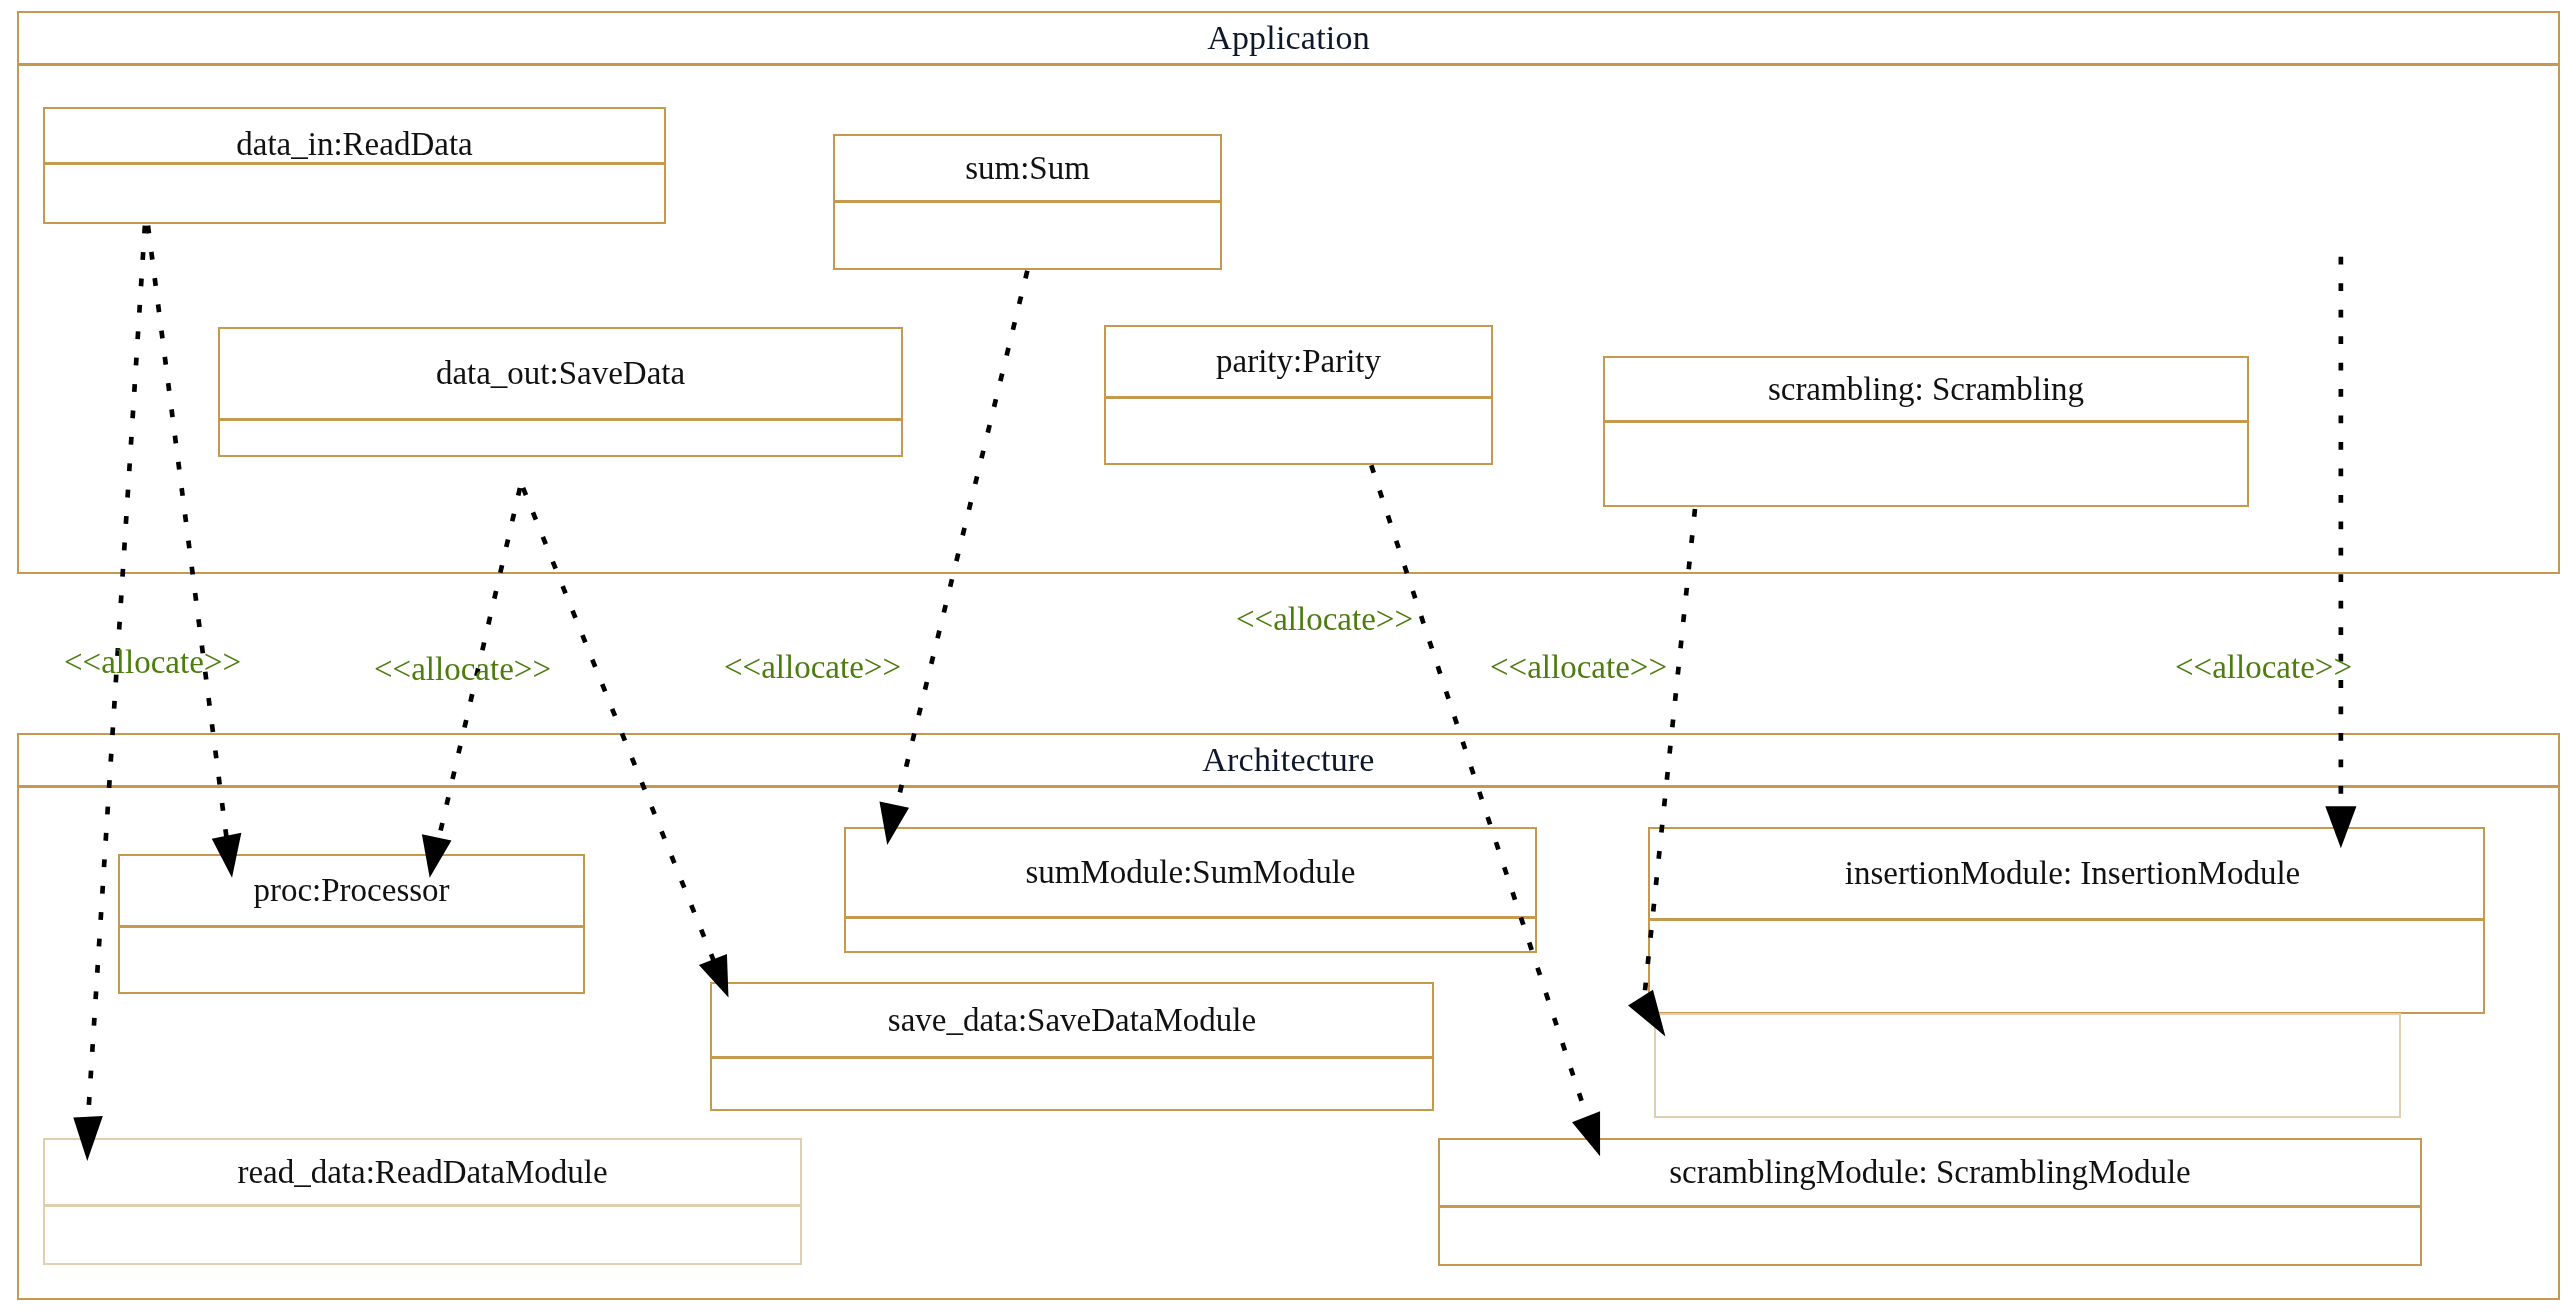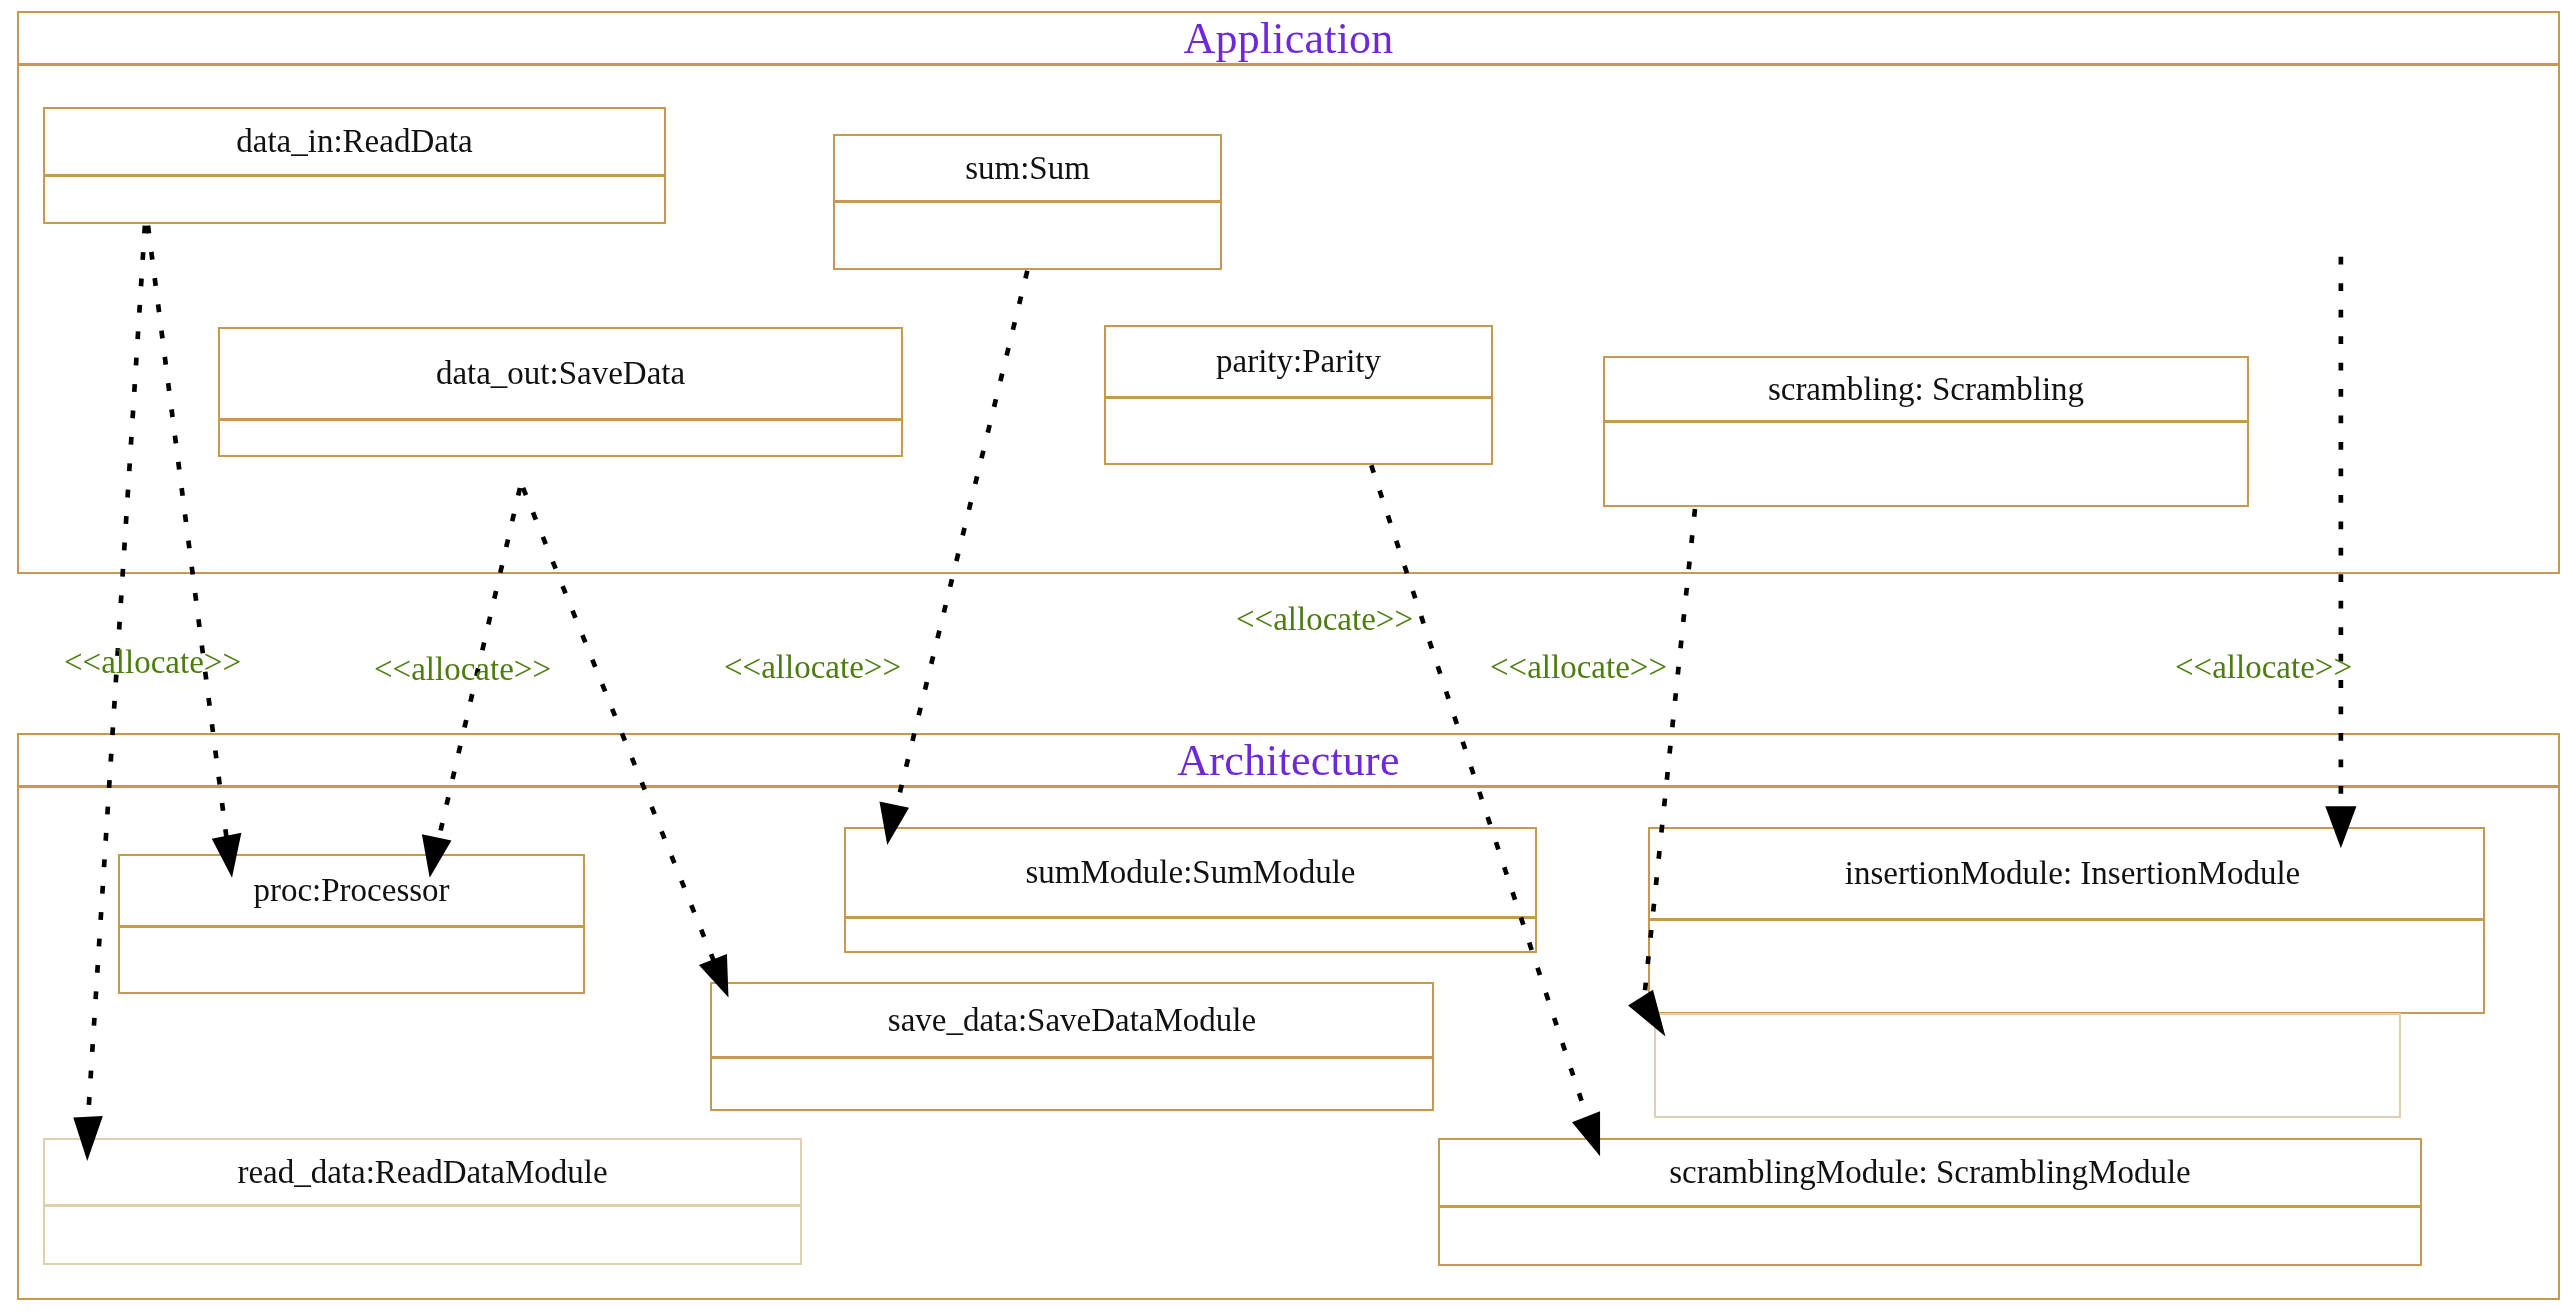--- a/index.html
+++ b/index.html
@@ -31,22 +31,22 @@
     right: 0;
     top: 0;
     height: 53px;
     border-bottom: 3.1px solid #c59a4e;
     box-sizing: border-box;
     display: flex;
     align-items: center;
     justify-content: center;
   }
   .package-title {
-    font-size: 44px;
-    color: #6d28d9;
+    font-size: 34px;
+    color: #0f172a;
     letter-spacing: 0.2px;
     white-space: nowrap;
   }
 
   
   .part {
     position: absolute;
     box-sizing: border-box;
     border: 2.3px solid #c59a4e;
     background: #ffffff;
@@ -117,21 +117,21 @@
 
 <div id="canvas">
 
   <div class="package" style="left:17px; top:11px; width:2543px; height:563px;">
     <div class="package-header">
       <div class="package-title">Application</div>
     </div>
   </div>
 
   <div class="part" style="left:43px; top:107px; width:623px; height:117px;">
-    <div class="part-name" style="height:68px;">
+    <div class="part-name" style="height:56px;align-items:flex-end;">
       <span>data_in:ReadData</span>
     </div>
     <div class="part-compartment"></div>
   </div>
 
   <div class="part" style="left:833px; top:134px; width:389px; height:136px;">
     <div class="part-name" style="height:67px;">
       <span>sum:Sum</span>
     </div>
     <div class="part-compartment"></div>

